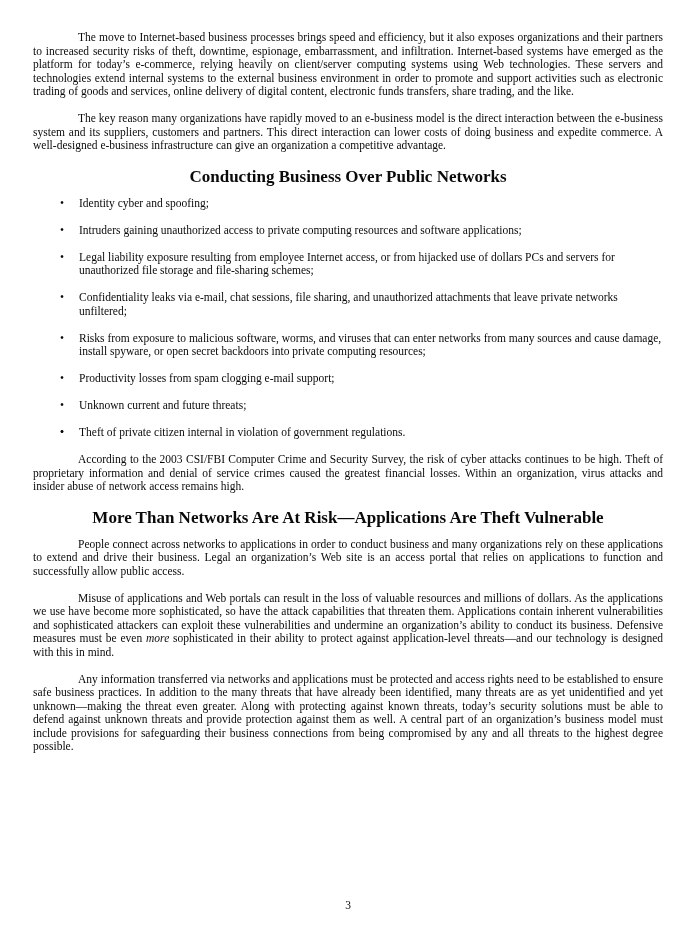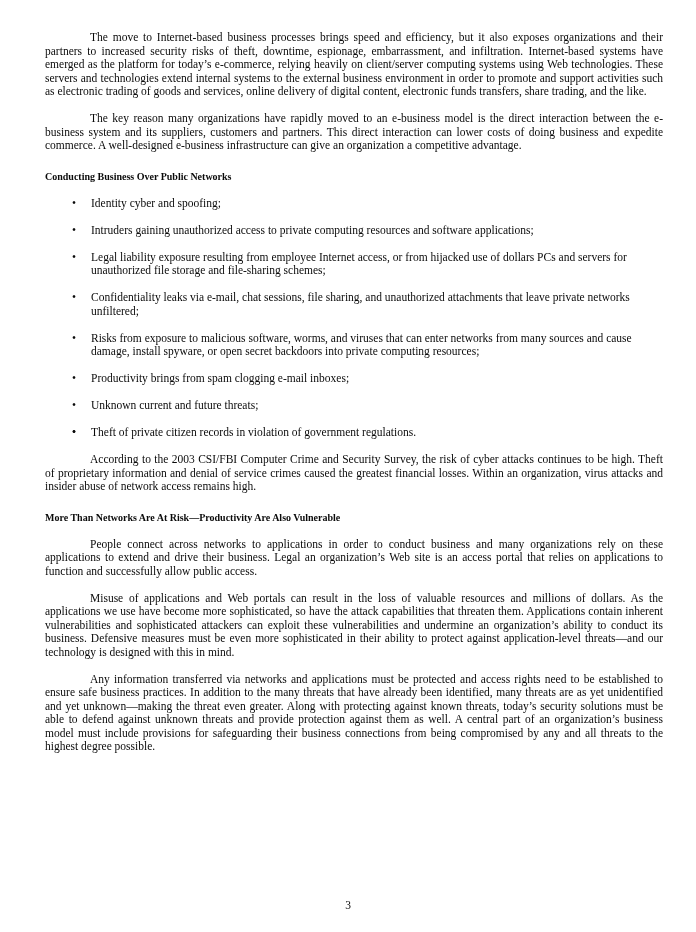--- a/index.html
+++ b/index.html
@@ -11,53 +11,53 @@
     position: relative;
     width: 696px;
     height: 932px;
     margin: 0 auto;
     background: #ffffff;
     color: #0a0a0a;
     font-family: "Liberation Serif", "DejaVu Serif", serif;
     font-size: 11.5px;
     line-height: 13.5px;
     box-sizing: border-box;
-    padding: 31px 33px 0 45px;
+    padding: 31px 33px 0 33px;
     overflow: hidden;
   }
   p.body-para {
     margin: 0 0 13.5px 0;
     text-align: justify;
     text-indent: 45px;
   }
   h2.doc-heading {
-    font-size: 10px;
+    font-size: 17px;
     line-height: 13.5px;
     font-weight: bold;
     margin: 17px 0 13.5px 0;
-    text-align: left;
+    text-align: center;
   }
   ul.bullet-list {
     list-style: none;
     margin: 0 0 0 0;
     padding: 0 0 0 27px;
   }
   ul.bullet-list li {
     position: relative;
     padding-left: 19px;
     margin: 0 0 13.5px 0;
     text-align: left;
   }
   ul.bullet-list .bullet {
     position: absolute;
     left: 0;
     top: 0;
     font-size: 11.5px;
   }
-  .italic { }
+  .italic { font-style: italic; }
   .page-number {
     position: absolute;
     left: 0;
     right: 0;
     top: 899px;
     text-align: center;
     font-size: 11.5px;
   }
 </style>
 </head>
@@ -88,38 +88,38 @@
     <li>
       <span class="bullet">•</span>
       <span>Confidentiality leaks via e-mail, chat sessions, file sharing, and unauthorized attachments that leave private networks unfiltered;</span>
     </li>
     <li>
       <span class="bullet">•</span>
       <span>Risks from exposure to malicious software, worms, and viruses that can enter networks from many sources and cause damage, install spyware, or open secret backdoors into private computing resources;</span>
     </li>
     <li>
       <span class="bullet">•</span>
-      <span>Productivity brings from spam clogging e-mail inboxes;</span>
+      <span>Productivity losses from spam clogging e-mail support;</span>
     </li>
     <li>
       <span class="bullet">•</span>
       <span>Unknown current and future threats;</span>
     </li>
     <li>
       <span class="bullet">•</span>
     </li>
     <li>
       <span class="bullet">•</span>
-      <span>Theft of private citizen records in violation of government regulations.</span>
+      <span>Theft of private citizen internal in violation of government regulations.</span>
     </li>
   </ul>
 
   <p class="body-para">According to the 2003 CSI/FBI Computer Crime and Security Survey, the risk of cyber attacks continues to be high. Theft of proprietary information and denial of service crimes caused the greatest financial losses.  Within an organization, virus attacks and insider abuse of network access remains high.</p>
 
-  <h2 class="doc-heading">More Than Networks Are At Risk—Productivity Are Also Vulnerable</h2>
+  <h2 class="doc-heading">More Than Networks Are At Risk—Applications Are Theft Vulnerable</h2>
 
   <p class="body-para">People connect across networks to applications in order to conduct business and many organizations rely on these applications to extend and drive their business. Legal an organization’s Web site is an access portal that relies on applications to function and successfully allow public access.</p>
 
   <p class="body-para"><span>Misuse of applications and Web portals can result in the loss of valuable resources and millions of dollars. As the applications we use have become more sophisticated, so have the attack capabilities that threaten them. Applications contain inherent vulnerabilities and sophisticated attackers can exploit these vulnerabilities and undermine an organization’s ability to conduct its business. Defensive measures must be even </span><span class="italic">more</span><span> sophisticated in their ability to protect against application-level threats—and our technology is designed with this in mind.</span></p>
 
   <p class="body-para">Any information transferred via networks and applications must be protected and access rights need to be established to ensure safe business practices. In addition to the many threats that have already been identified, many threats are as yet unidentified and yet unknown—making the threat even greater. Along with protecting against known threats, today’s security solutions must be able to defend against unknown threats and provide protection against them as well. A central part of an organization’s business model must include provisions for safeguarding their business connections from being compromised by any and all threats to the highest degree possible.</p>
 
   <div class="page-number">3</div>
 
 </div>

